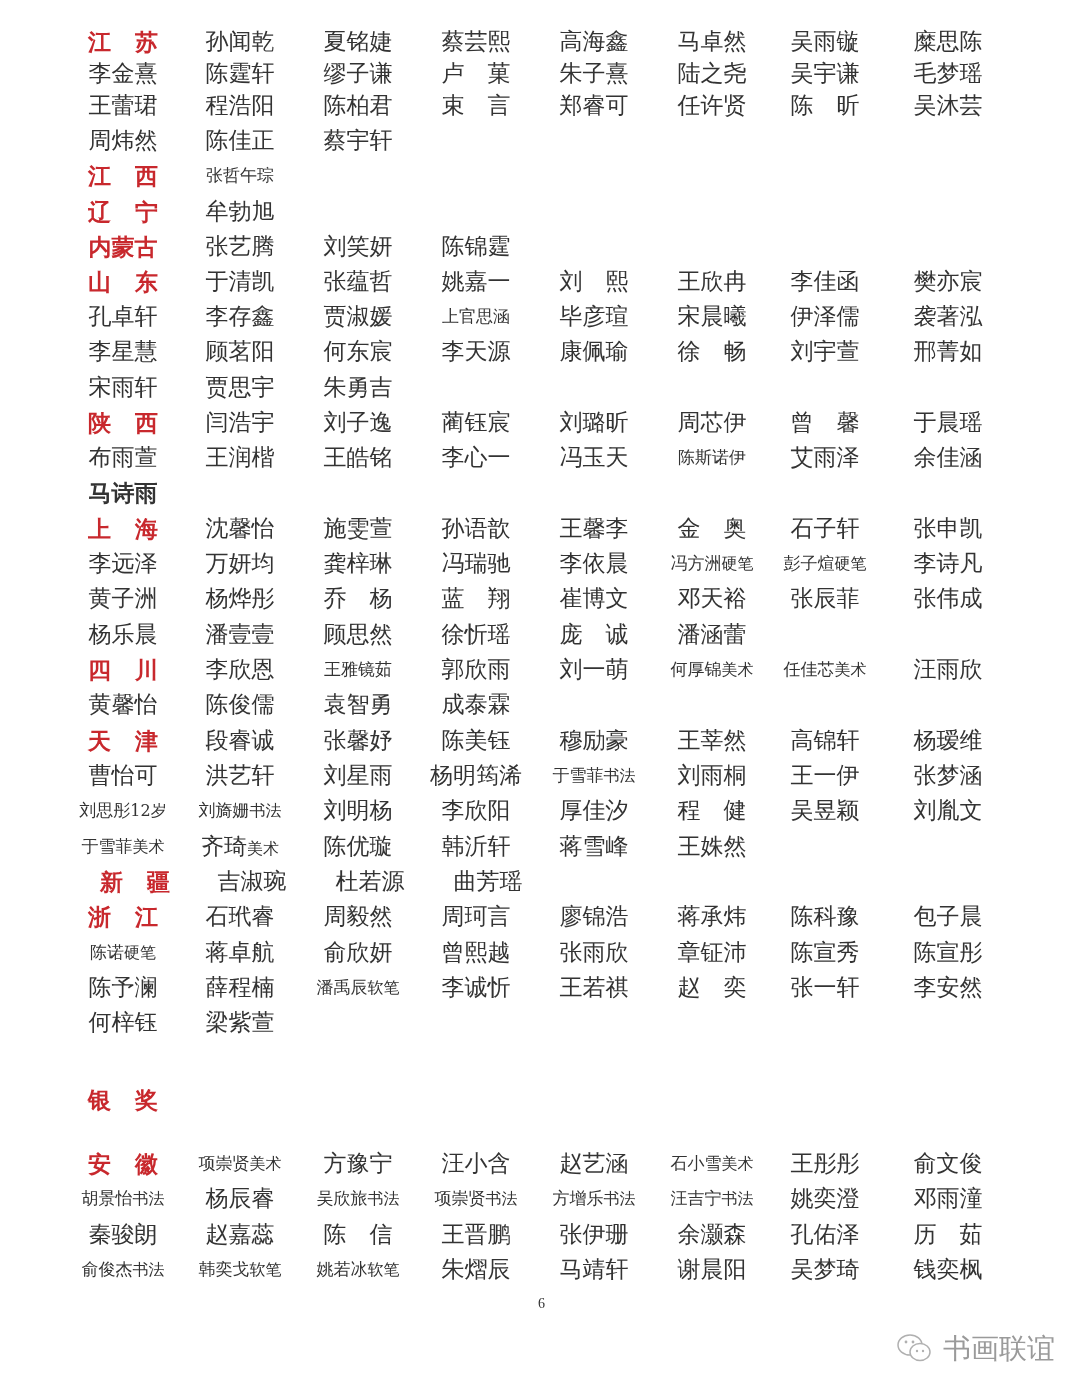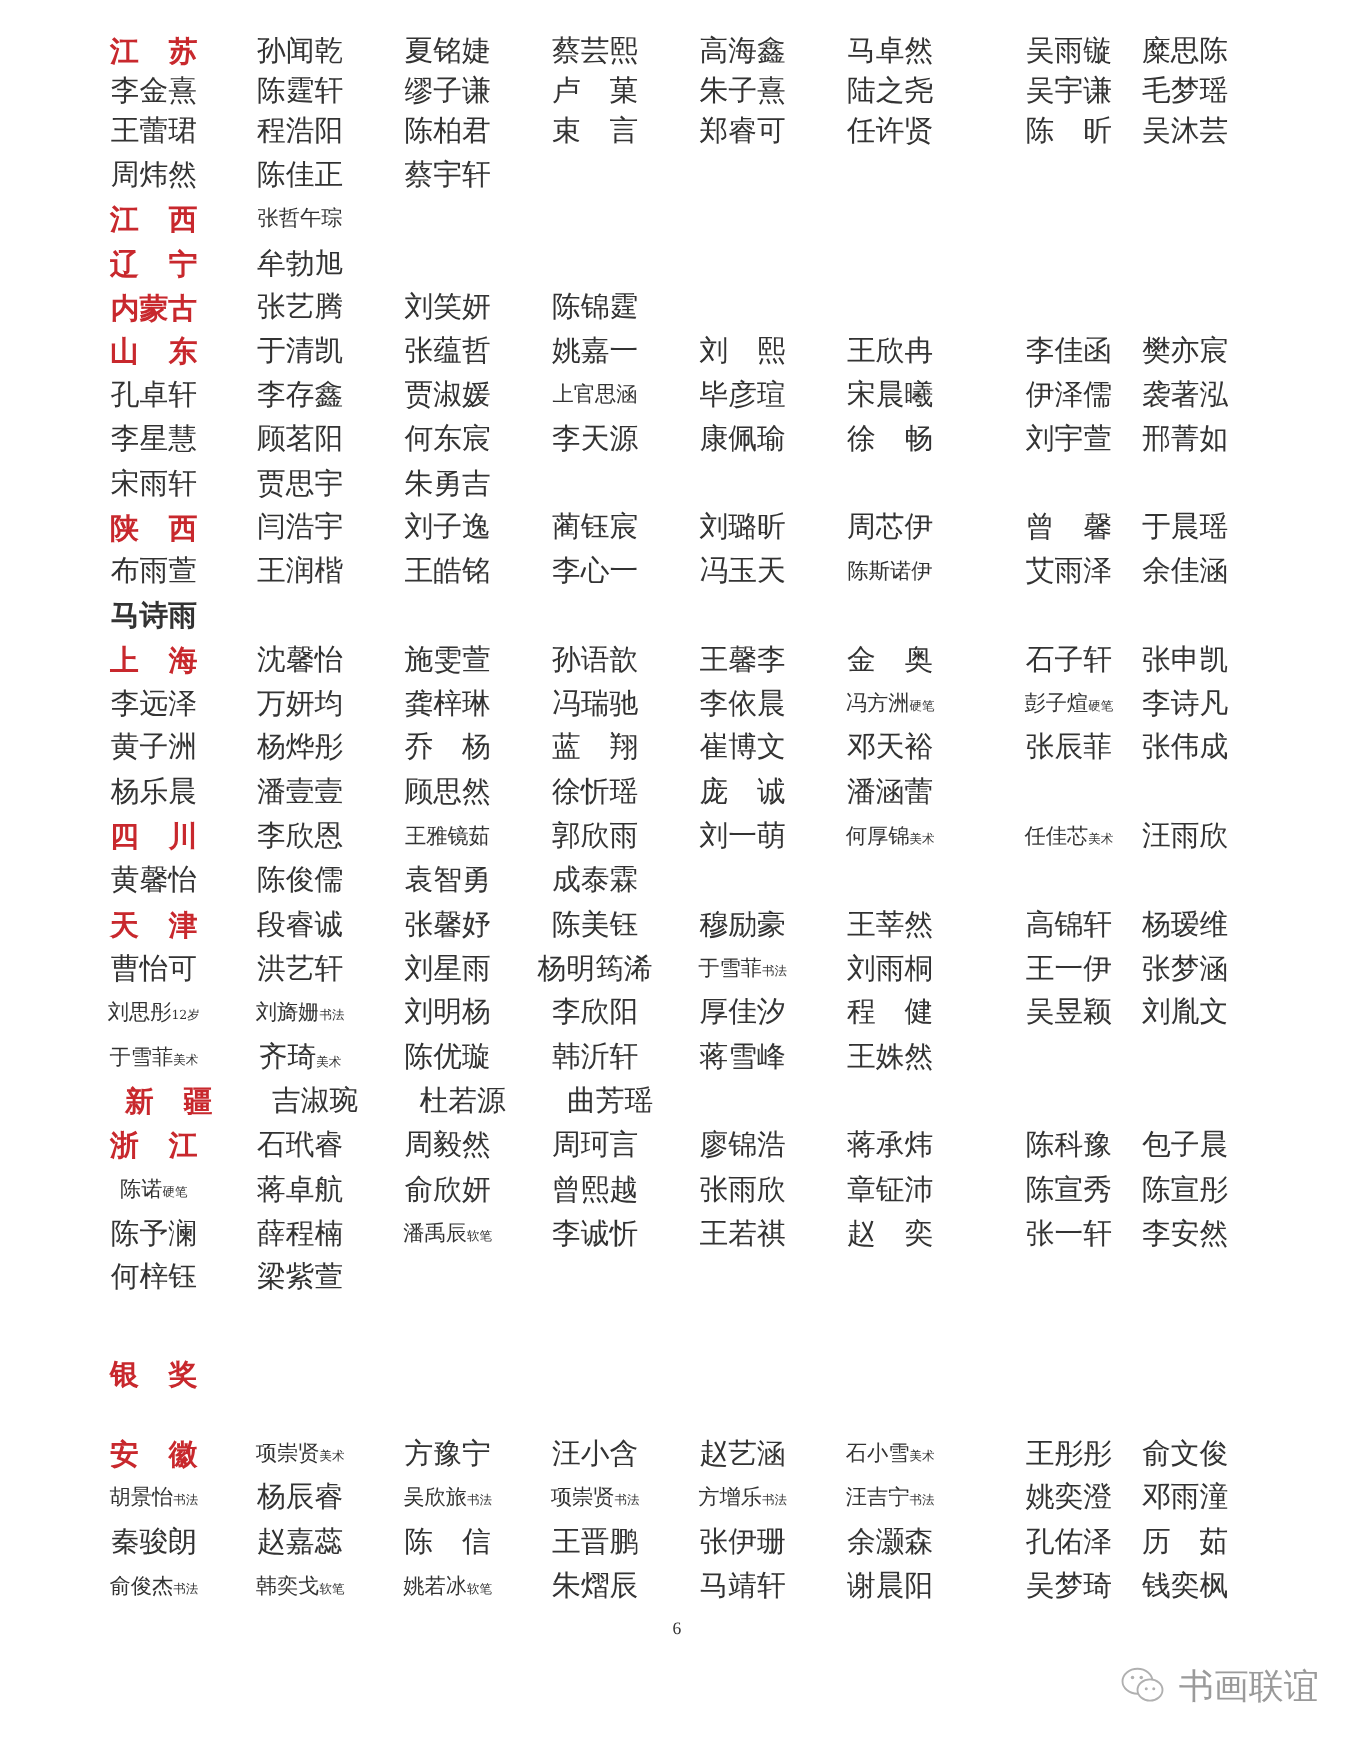--- a/index.html
+++ b/index.html
@@ -9,25 +9,25 @@
     color: #333333;
   }
   .page { position: absolute; left: 0; top: 0; width: 1080px; height: 1397px; }
   .row { position: absolute; left: 0; height: 35px; width: 1080px; }
   .cell {
     position: absolute; top: 0; width: 118px; height: 35px;
     font-size: 23px; line-height: 35px; white-space: nowrap;
     text-align: center;
   }
   .cell.small { font-size: 17px; }
-  .cell .tag { font-size: 10px; }
+  .cell .tag { font-size: 16px; }
   .prov { color: #c8282d; font-weight: bold; letter-spacing: 0; }
   .prov .gap { display: inline-block; width: 24px; }
   .c0 { left: 64px; } .c1 { left: 181px; } .c2 { left: 299px; } .c3 { left: 417px; }
-  .c4 { left: 535px; } .c5 { left: 653px; } .c6 { left: 796px; } .c7 { left: 889px; }
+  .c4 { left: 535px; } .c5 { left: 653px; } .c6 { left: 766px; font-family: Liberation Serif, serif; } .c7 { left: 889px; }
   .pagenum {
     position: absolute; left: 538px; top: 1296px; font-size: 14px; color: #333;
     font-family: "Liberation Serif", serif;
   }
   .watermark {
     position: absolute; left: 895px; top: 1330px; display: flex; align-items: center;
     color: #9a9a9a; font-family: "DejaVu Sans", sans-serif; font-size: 28px;
   }
   .watermark svg { margin-right: 8px; }
 </style>

